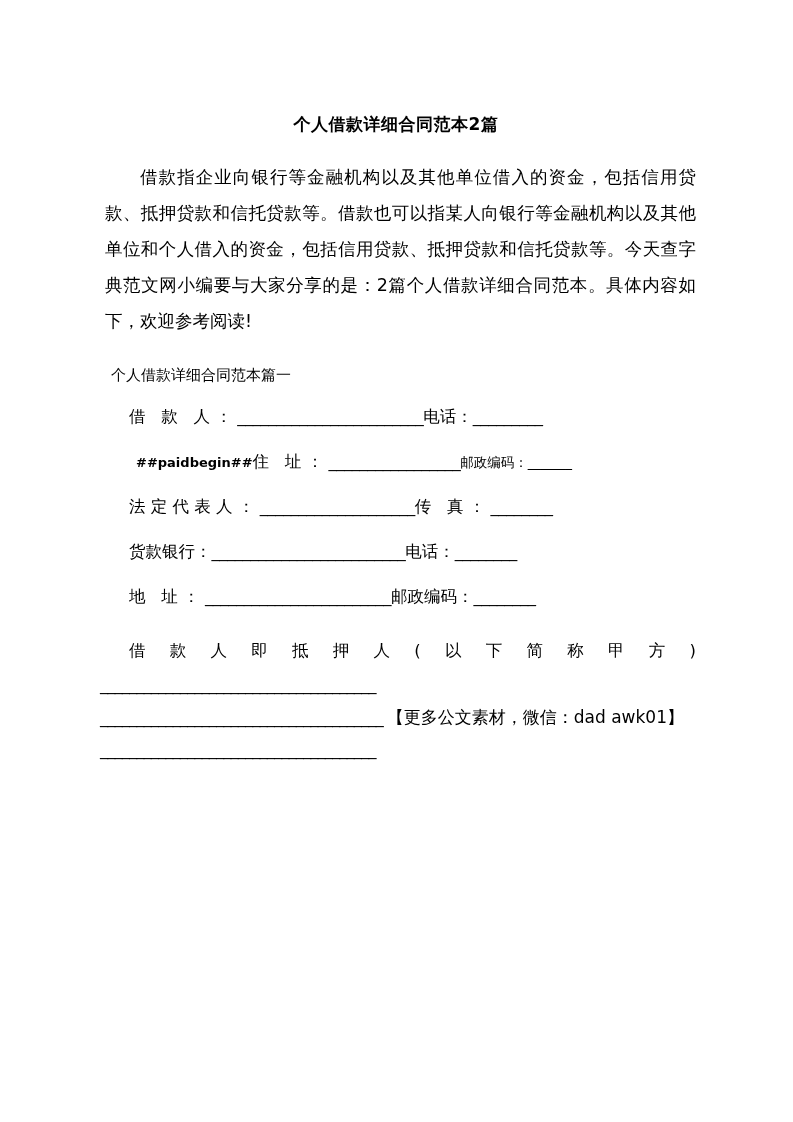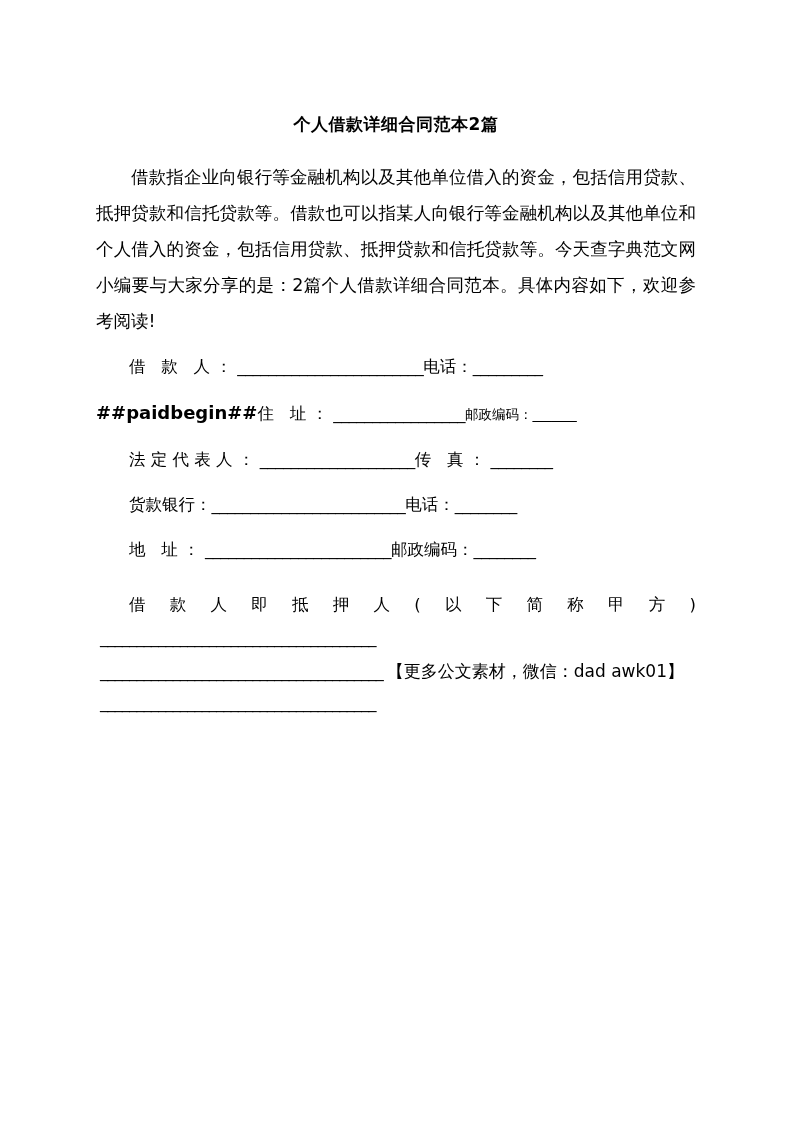--- a/index.html
+++ b/index.html
@@ -34,21 +34,21 @@
     font-weight: bold;
     letter-spacing: 0.5px;
     margin: 15px 0 0 0;
     line-height: 1.6;
   }
   .para {
     font-size: 17.5px;
     line-height: 2.05;
     text-align: justify;
     text-justify: inter-ideograph;
-    margin: 22px 0 0 0;
+    margin: 22px 0 0 9px;
     text-indent: 2em;
   }
   .subhead {
     font-size: 15px;
     line-height: 2.0;
     margin: 20px 0 0 0;
     text-indent: 1em;
   }
   .form-line {
     font-size: 16.5px;
@@ -57,23 +57,24 @@
     white-space: nowrap;
   }
   .form-line.indent {
     text-indent: 2em;
   }
   .sp { letter-spacing: 0.32em; }
   .small {
     font-size: 13.5px;
   }
   .marker {
-    font-size: 18px;
+    font-size: 13px;
     font-weight: bold;
     font-family: "DejaVu Sans", "Liberation Sans", sans-serif;
+    margin-left: 40px;
   }
   .blank-long { letter-spacing: -0.5px; }
   .wide-line {
     font-size: 16.5px;
     line-height: 2.15;
     margin: 18px 0 0 0;
     text-align: justify;
     text-align-last: justify;
     text-indent: 2em;
     letter-spacing: 0;
@@ -97,20 +98,21 @@
 </head>
 <body>
 
 <div class="page">
   <div class="content">
 
     <div class="doc-title">个人借款详细合同范本2篇</div>
 
     <div class="para">借款指企业向银行等金融机构以及其他单位借入的资金，包括信用贷款、抵押贷款和信托贷款等。借款也可以指某人向银行等金融机构以及其他单位和个人借入的资金，包括信用贷款、抵押贷款和信托贷款等。今天查字典范文网小编要与大家分享的是：2篇个人借款详细合同范本。具体内容如下，欢迎参考阅读!</div>
 
+    <div class="subhead">个人借款详细合同范本篇一</div>
 
     <div class="form-line indent">
       <span class="sp">借 款 人：</span><span class="blank-long">________________________</span><span>电话：</span><span class="blank-long">_________</span>
     </div>
 
     <div class="form-line">
       <span class="marker">##paidbegin##</span><span class="sp">住 址：</span><span class="blank-long">_________________</span><span class="small">邮政编码：</span><span class="blank-long small">_______</span>
     </div>
 
     <div class="form-line indent">

